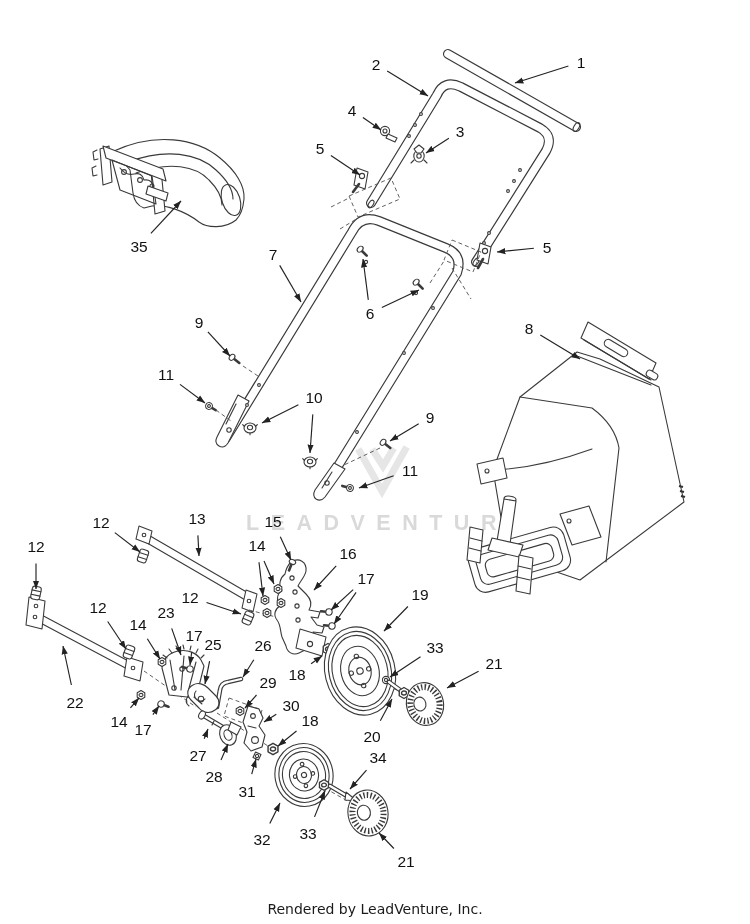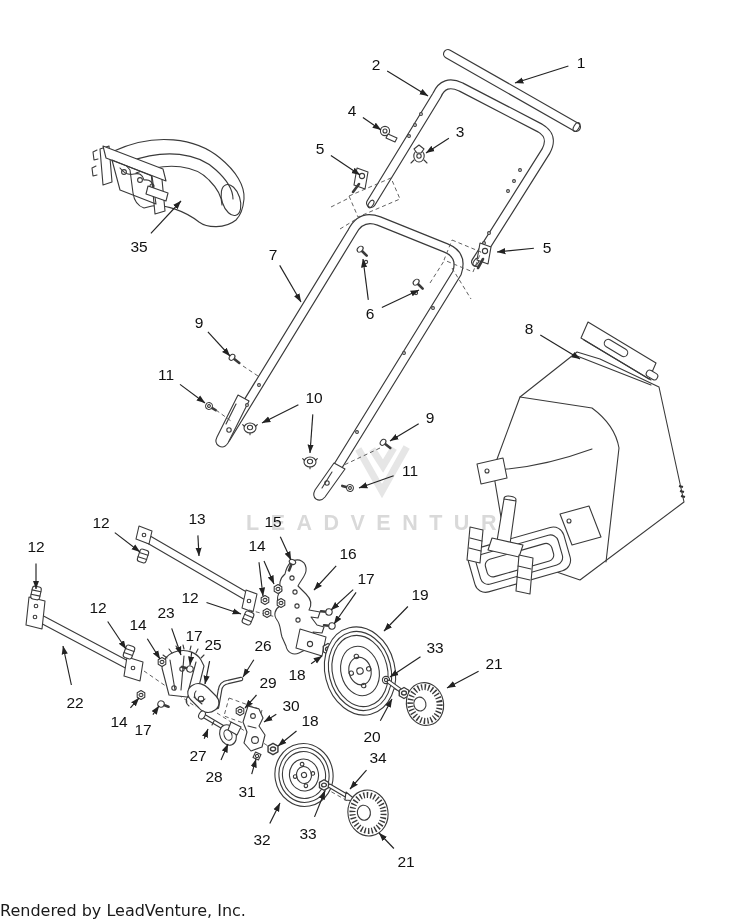--- a/index.html
+++ b/index.html
@@ -13,22 +13,22 @@
   .tube-i{fill:none;stroke:#fff;stroke-width:7.6;stroke-linejoin:round;stroke-linecap:round;}
   .rod-o{fill:none;stroke:var(--ink,#3a3a3a);stroke-width:4.6;stroke-linecap:round;stroke-linejoin:round;}
   .rod-i{fill:none;stroke:#fff;stroke-width:2.3;stroke-linecap:round;stroke-linejoin:round;}
   .shaft{fill:none;stroke:var(--ink,#3a3a3a);stroke-width:2.6;stroke-linecap:round;}
   .dash{fill:none;stroke:#5a5a5a;stroke-width:0.95;stroke-dasharray:4 3;}
   .spokes{fill:none;stroke:var(--ink,#3a3a3a);stroke-width:6;stroke-dasharray:1.4 2.1;}
   .callout{font-size:15.5px;fill:#111;font-family:"Liberation Sans",sans-serif;}
   .leader{stroke:#222;stroke-width:1.15;fill:none;}
   .wm-text{font-size:21.5px;font-weight:bold;letter-spacing:11.5px;fill:var(--wm,#d9d9d9);font-family:"Liberation Sans",sans-serif;}
   .wm-logo{fill:none;stroke:var(--wm2,#e6e6e6);stroke-width:7;stroke-linejoin:miter;stroke-linecap:square;}
-  .footer{position:absolute;left:0;right:0;top:901px;
-          font-size:16px;color:#1a1a1a;font-family:"DejaVu Sans",sans-serif;}
+  .footer{position:absolute;left:0;right:0;top:901px;text-align:center;
+          font-size:14px;color:#1a1a1a;font-family:"DejaVu Sans",sans-serif;}
 </style>
 </head>
 <body>
 
 <div class="page">
 <svg width="750" height="924" viewBox="0 0 750 924">
   <defs>
     <marker id="arrowhead" markerWidth="10" markerHeight="8" refX="8.4" refY="3.5" orient="auto" markerUnits="userSpaceOnUse">
       <path d="M0,0.4 L8.6,3.5 L0,6.6 Z" fill="#222"></path>
     </marker>

